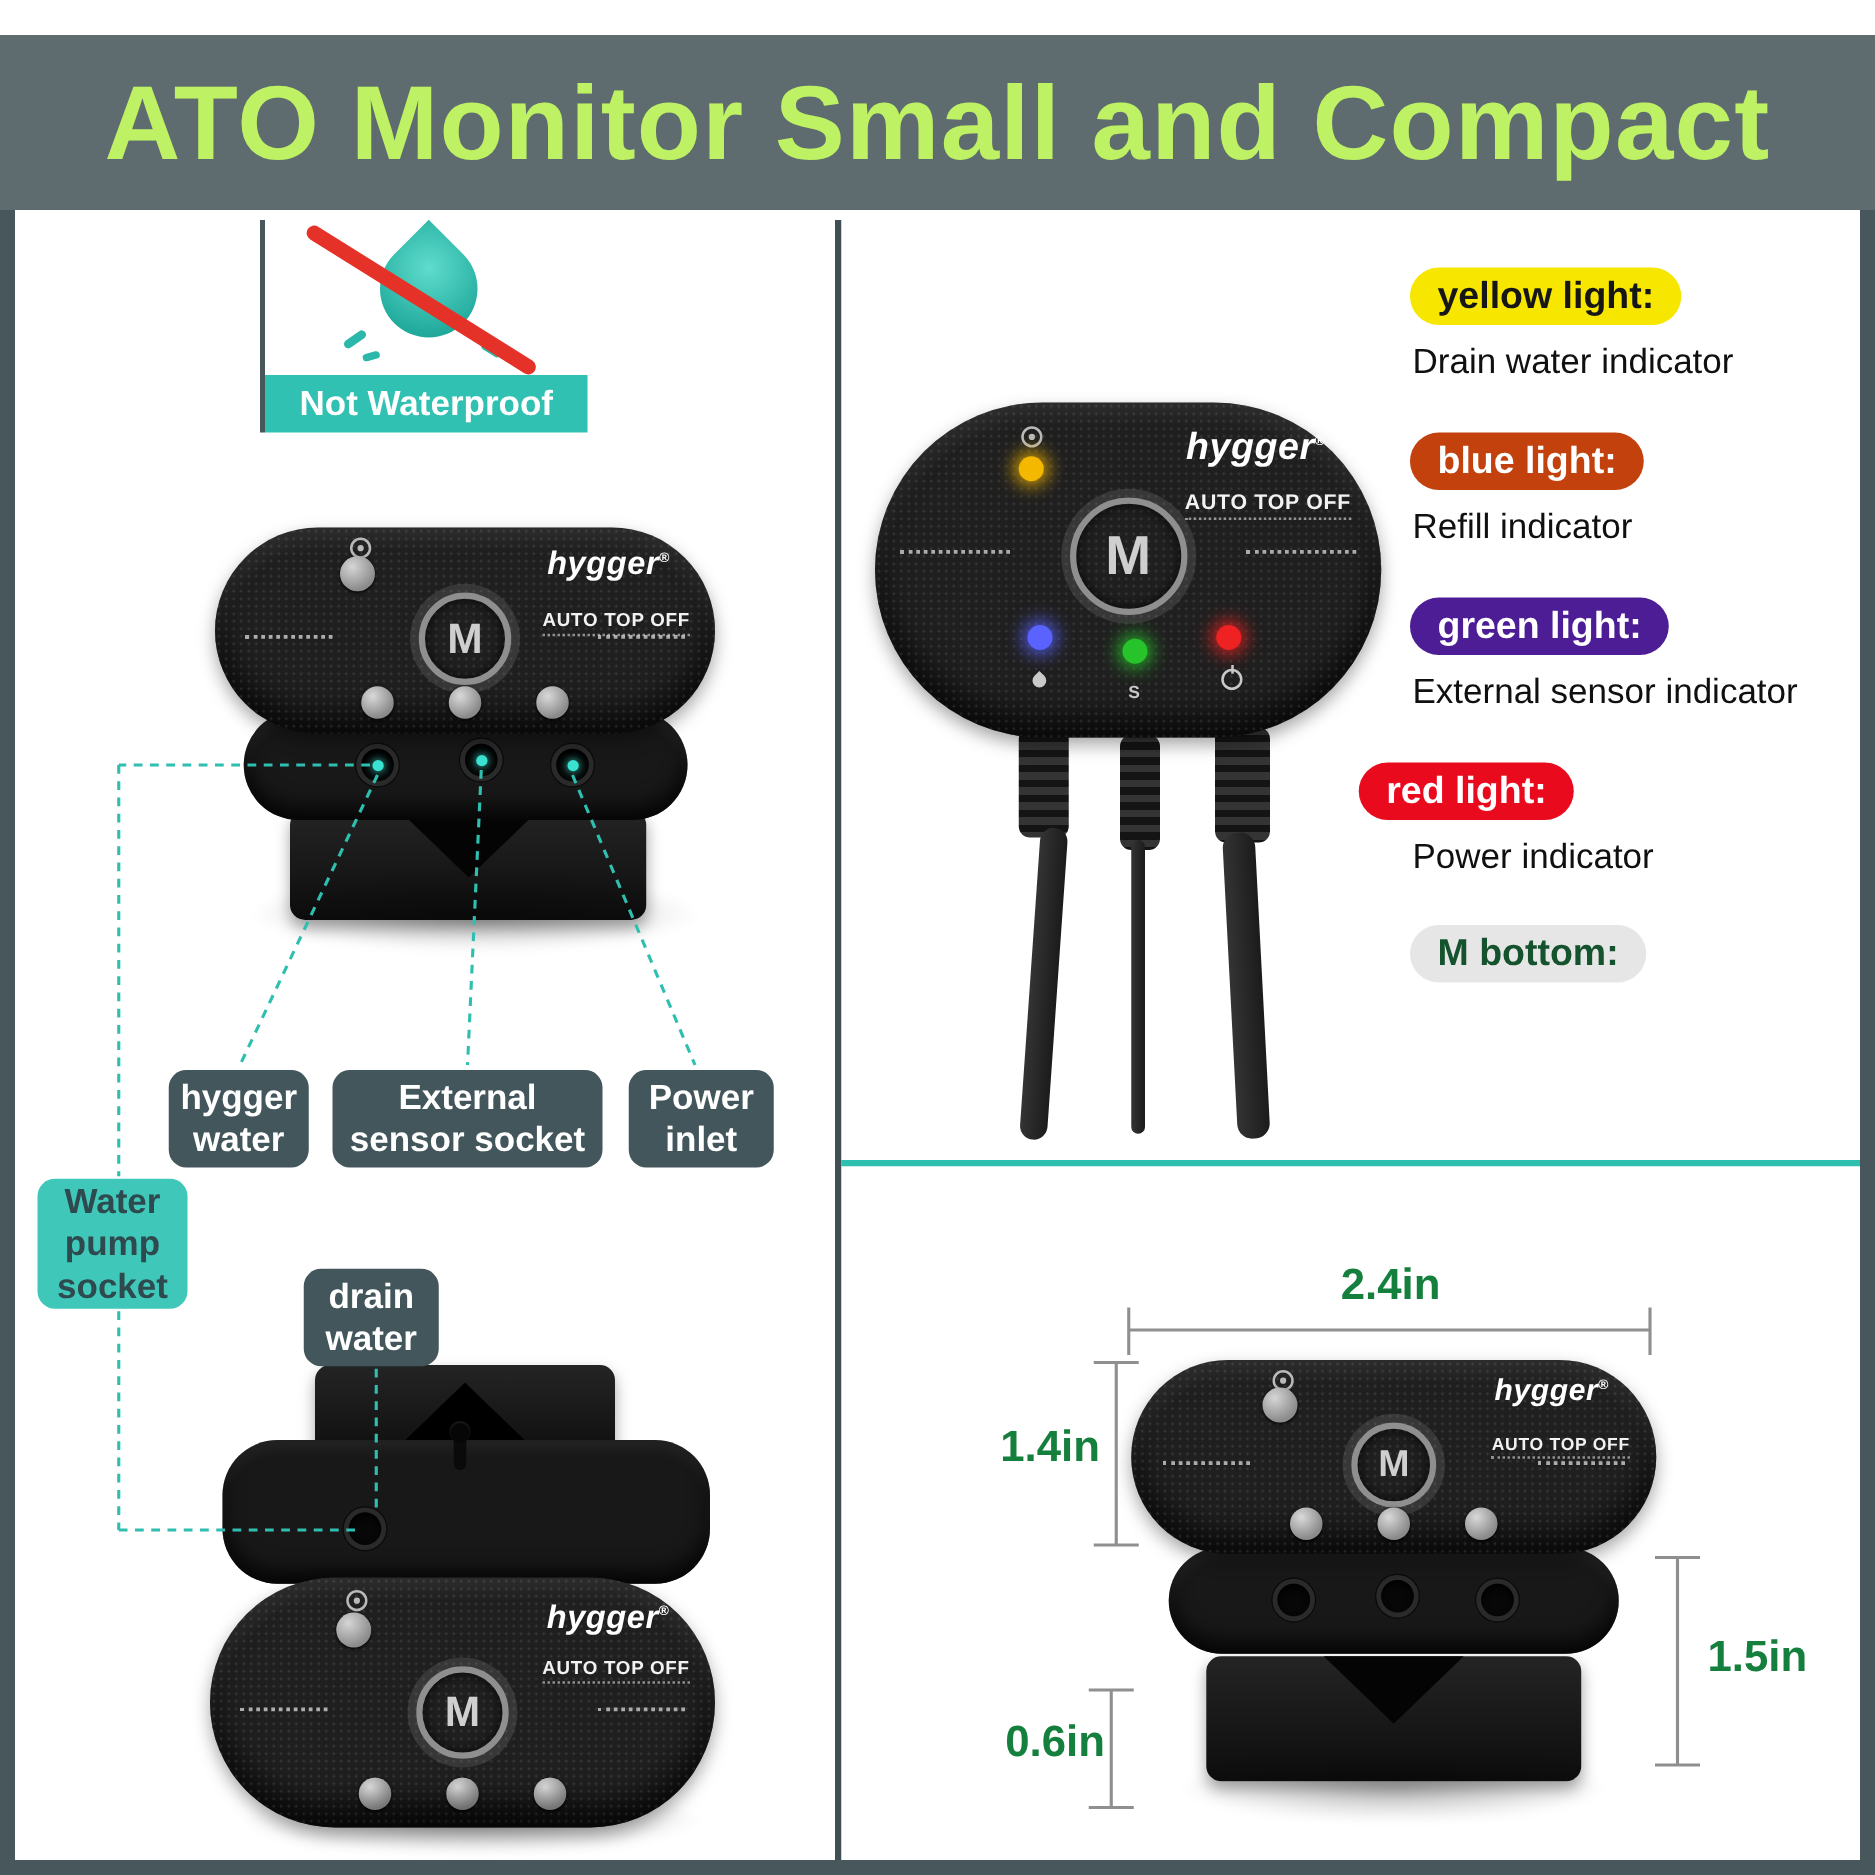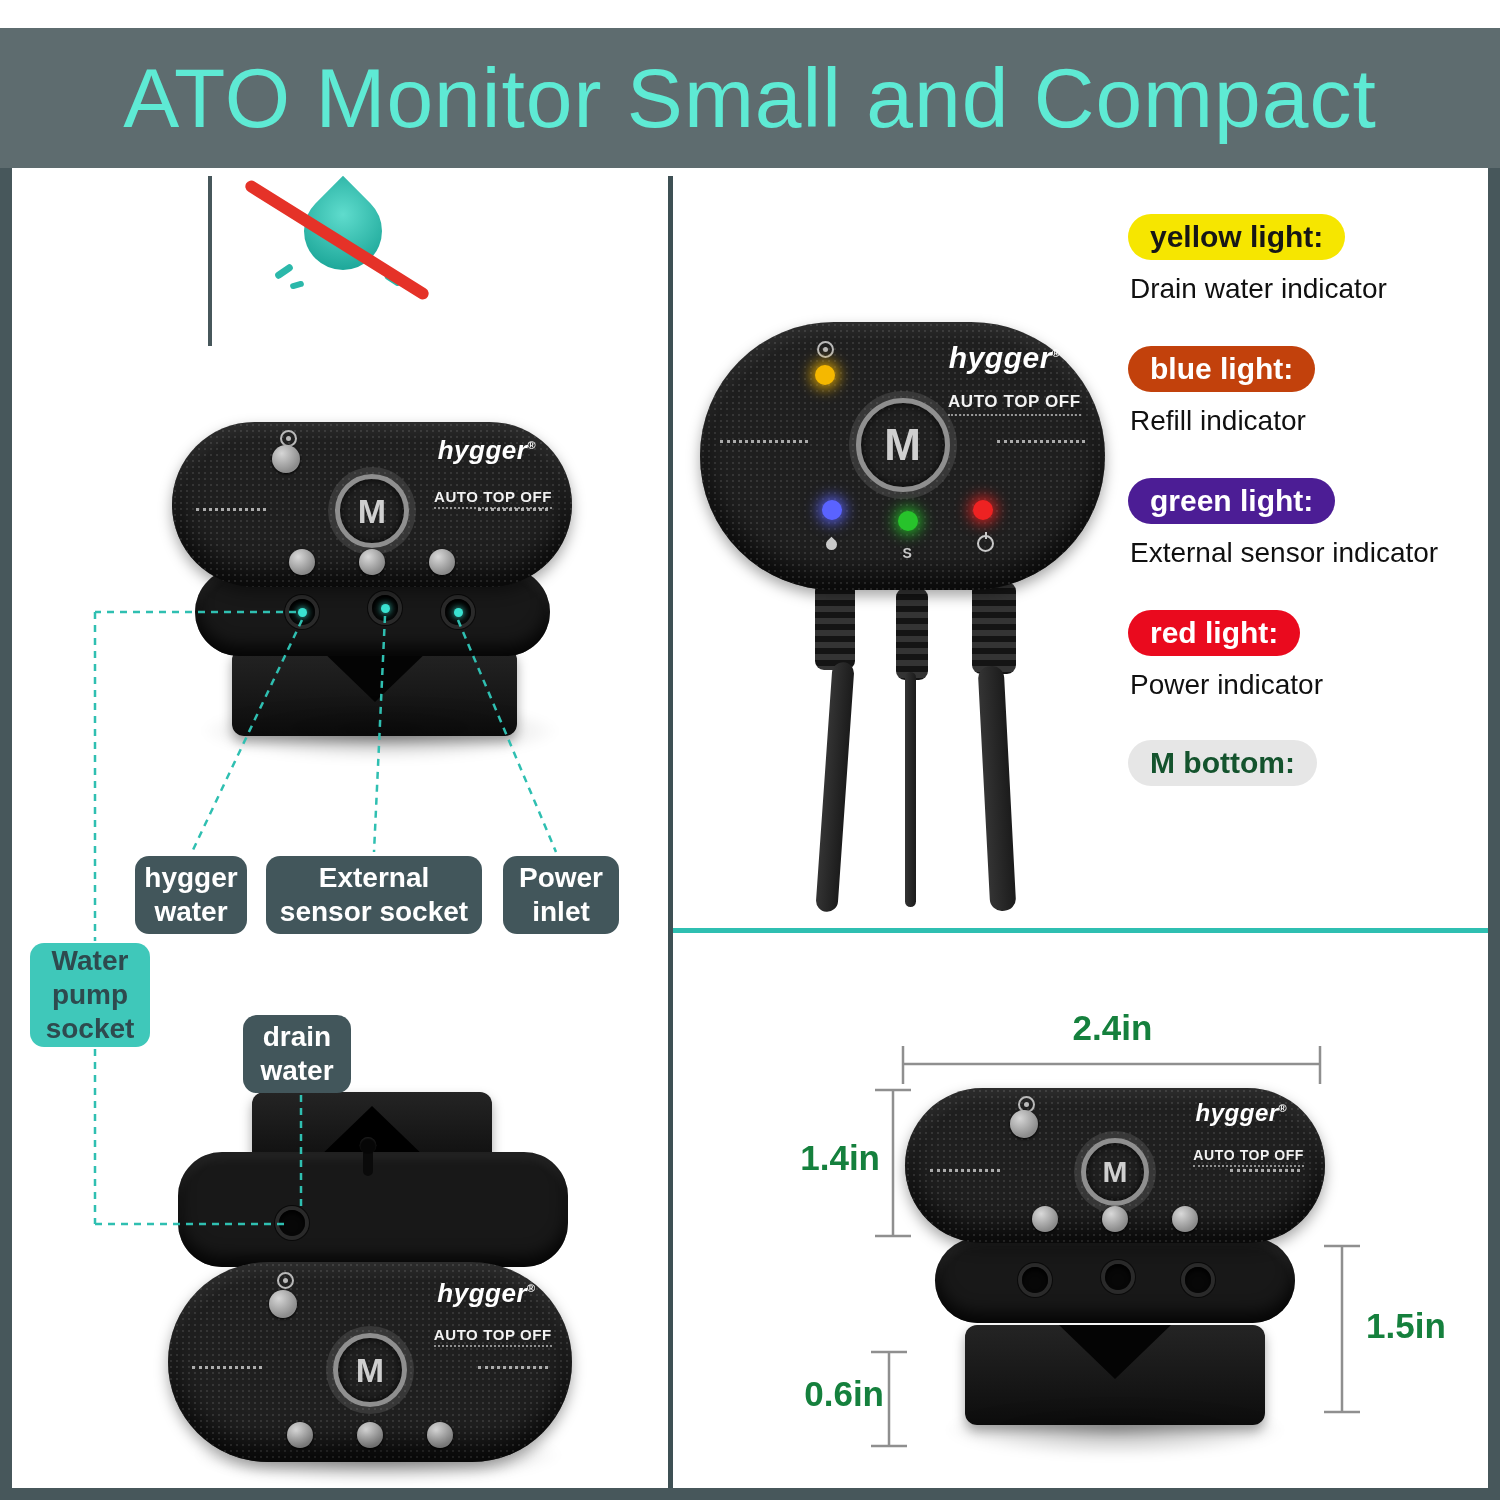--- a/index.html
+++ b/index.html
@@ -2,21 +2,21 @@
 <html><head>
 <meta charset="utf-8">
 <style>
   html,body{margin:0;padding:0;background:#fff;}
   #canvas{position:relative;width:1500px;height:1500px;background:#ffffff;overflow:hidden;
           font-family:"Liberation Sans", sans-serif;}
 
   
   .banner{position:absolute;left:0;top:28px;width:1500px;height:140px;background:#5e6c6f;z-index:6;
           display:flex;align-items:center;justify-content:center;}
-  .banner h1{margin:0;color:#5eead4;font-size:84px;font-weight:normal;letter-spacing:1px;white-space:nowrap;}
+  .banner h1{margin:0;color:#bef264;font-size:84px;font-weight:bold;letter-spacing:1px;white-space:nowrap;}
   .frame{position:absolute;background:#47575b;z-index:6;}
   .f-left{left:0;top:168px;width:12px;height:1332px;}
   .f-right{left:1488px;top:168px;width:12px;height:1332px;}
   .f-bottom{left:0;top:1488px;width:1500px;height:12px;}
   .divider-v{position:absolute;left:668px;top:176px;width:5px;height:1312px;background:#3e5054;z-index:2;}
   .divider-h{position:absolute;left:673px;top:928px;width:815px;height:5px;background:#2fbfb1;z-index:2;}
 
   
   .nw-box{position:absolute;left:208px;top:176px;width:258px;height:170px;background:#fff;
           border-left:4px solid #47575b;z-index:5;}
@@ -136,20 +136,21 @@
   <div class="divider-h"></div>
 
   <div class="nw-box">
     <div class="nw-icon-area">
       <div class="big-drop"></div>
       <div class="splash sp1"></div>
       <div class="splash sp2"></div>
       <div class="splash sp3"></div>
       <div class="red-slash"></div>
     </div>
+    <div class="nw-strip">Not Waterproof</div>
   </div>
 
   <div class="grp">
     <div class="shadow" style="left:185px;top:698px;width:390px;height:66px;"></div>
     <div class="dev-base" style="left:232px;top:648px;width:285px;height:88px;">
       <div class="notch-down"></div>
     </div>
     <div class="dev-band" style="left:195px;top:568px;width:355px;height:88px;">
       <div class="port" style="left:94px;top:31px;">
           <span class="tealdot"></span>
@@ -243,21 +244,21 @@
       <span class="i-power" style="left:68.5%;bottom:14%;"></span>
     </div>
   </div>
 
   <div class="legend-pill pill-yellow" style="left:1128px;top:214px;">yellow light:</div>
   <div class="legend-desc" style="left:1130px;top:270px;">Drain water indicator</div>
   <div class="legend-pill pill-blue" style="left:1128px;top:346px;">blue light:</div>
   <div class="legend-desc" style="left:1130px;top:402px;">Refill indicator</div>
   <div class="legend-pill pill-green" style="left:1128px;top:478px;">green light:</div>
   <div class="legend-desc" style="left:1130px;top:534px;">External sensor indicator</div>
-  <div class="legend-pill pill-red" style="left:1128px;top:610px;">red light:</div>
+  <div class="legend-pill pill-red" style="left:1087px;top:610px;">red light:</div>
   <div class="legend-desc" style="left:1130px;top:666px;">Power indicator</div>
   <div class="legend-pill pill-gray" style="left:1128px;top:740px;">M bottom:</div>
 
   <div class="grp">
     <div class="shadow" style="left:930px;top:1400px;width:370px;height:60px;"></div>
     <div class="dev-base" style="left:965px;top:1325px;width:300px;height:100px;">
       <div class="notch-down"></div>
     </div>
     <div class="dev-band" style="left:935px;top:1238px;width:360px;height:85px;">
       <div class="port" style="left:87px;top:29px;"></div>

